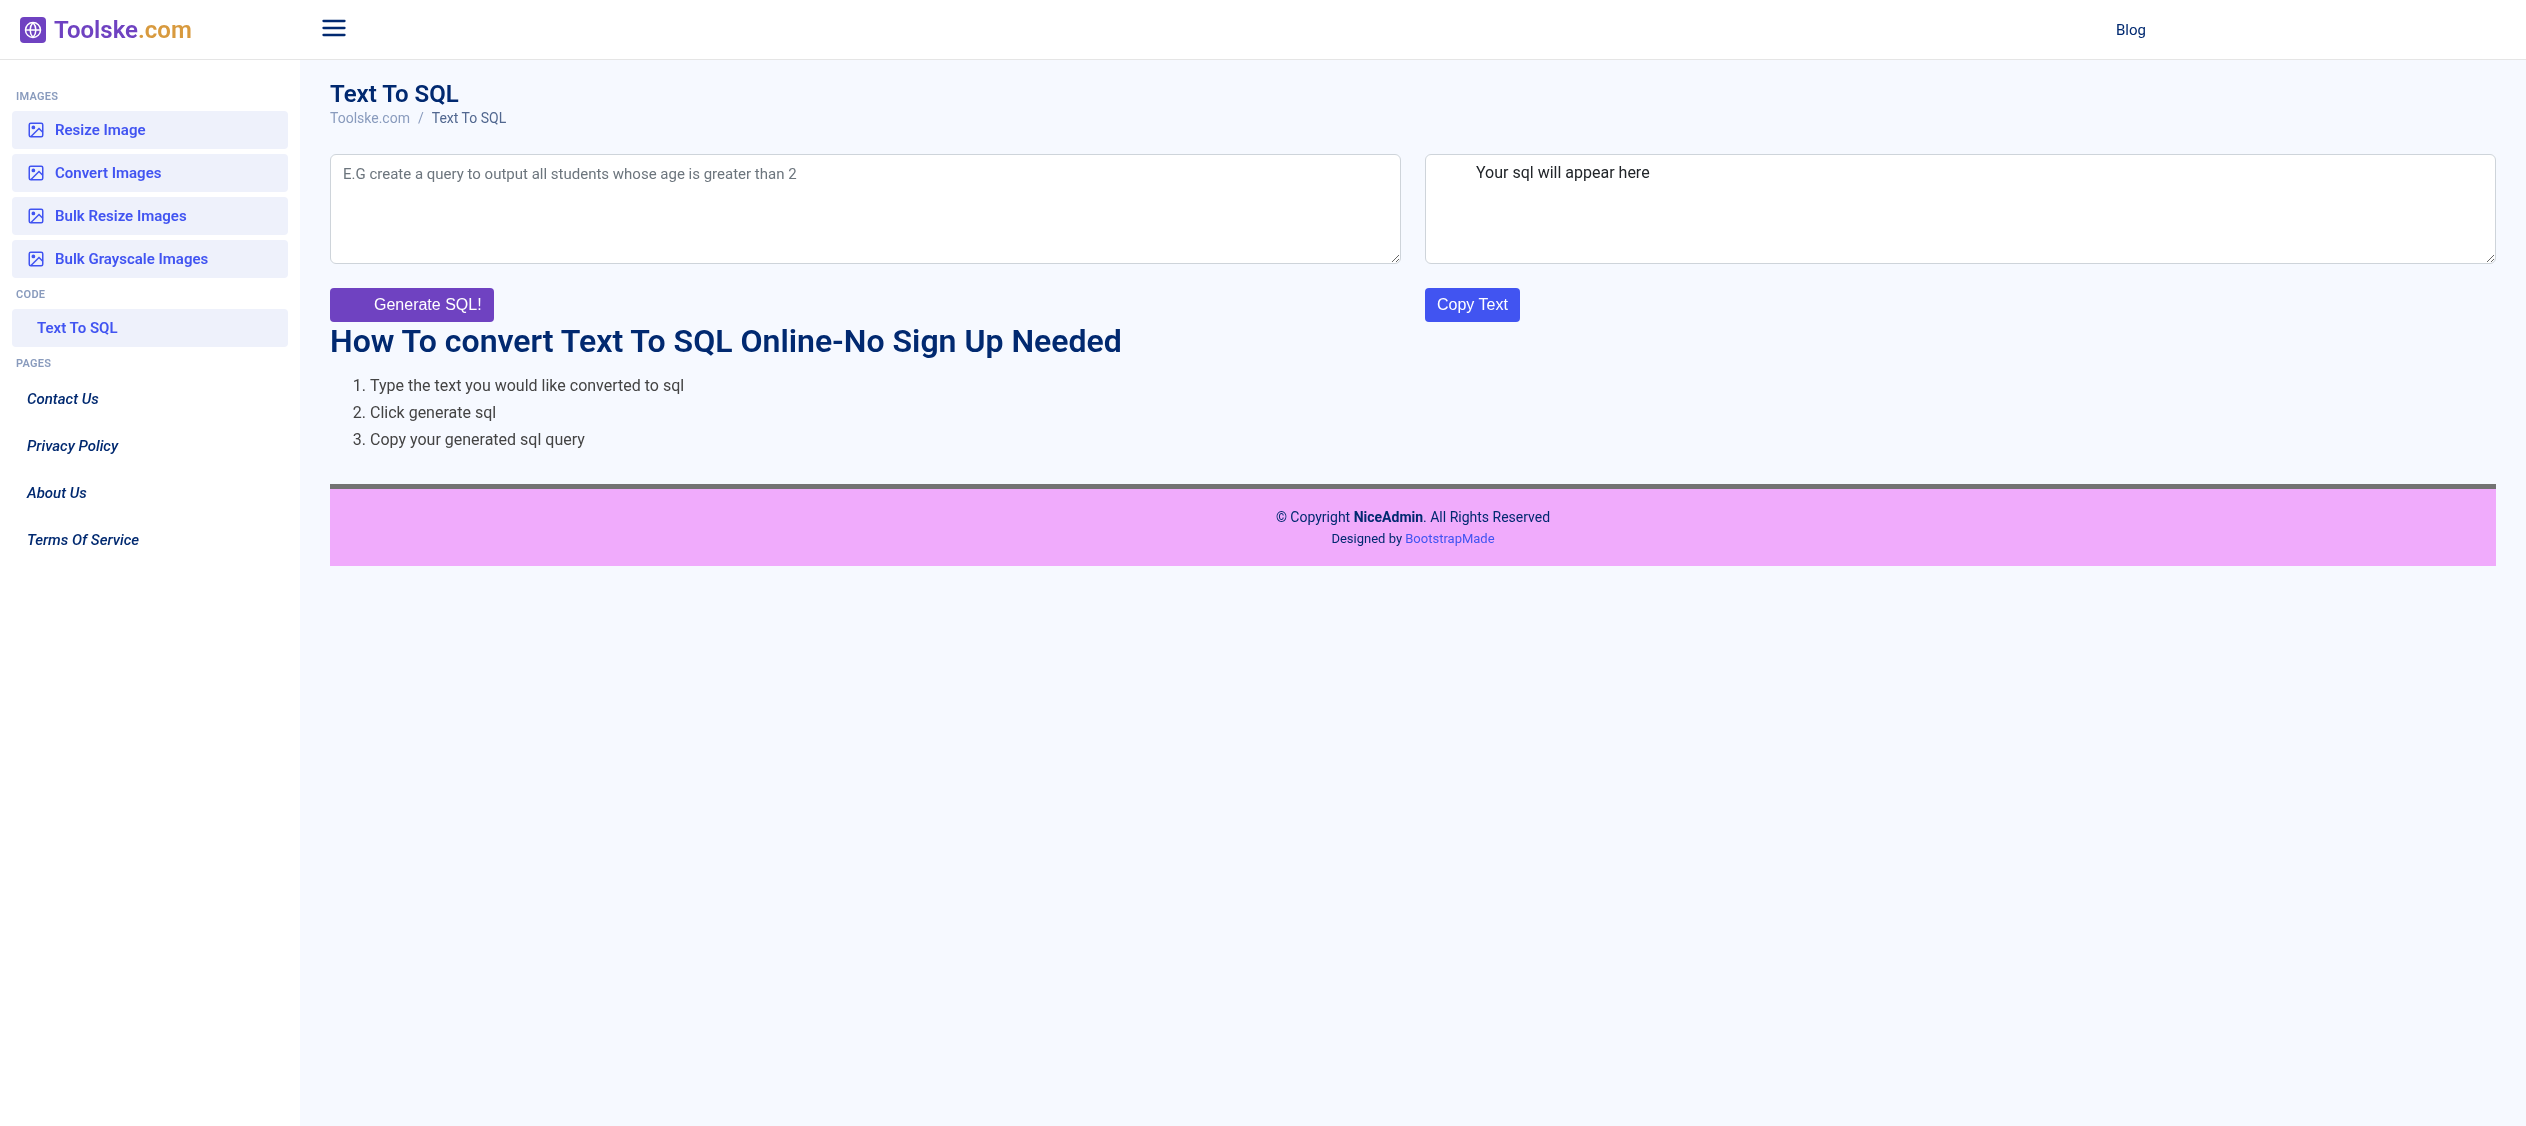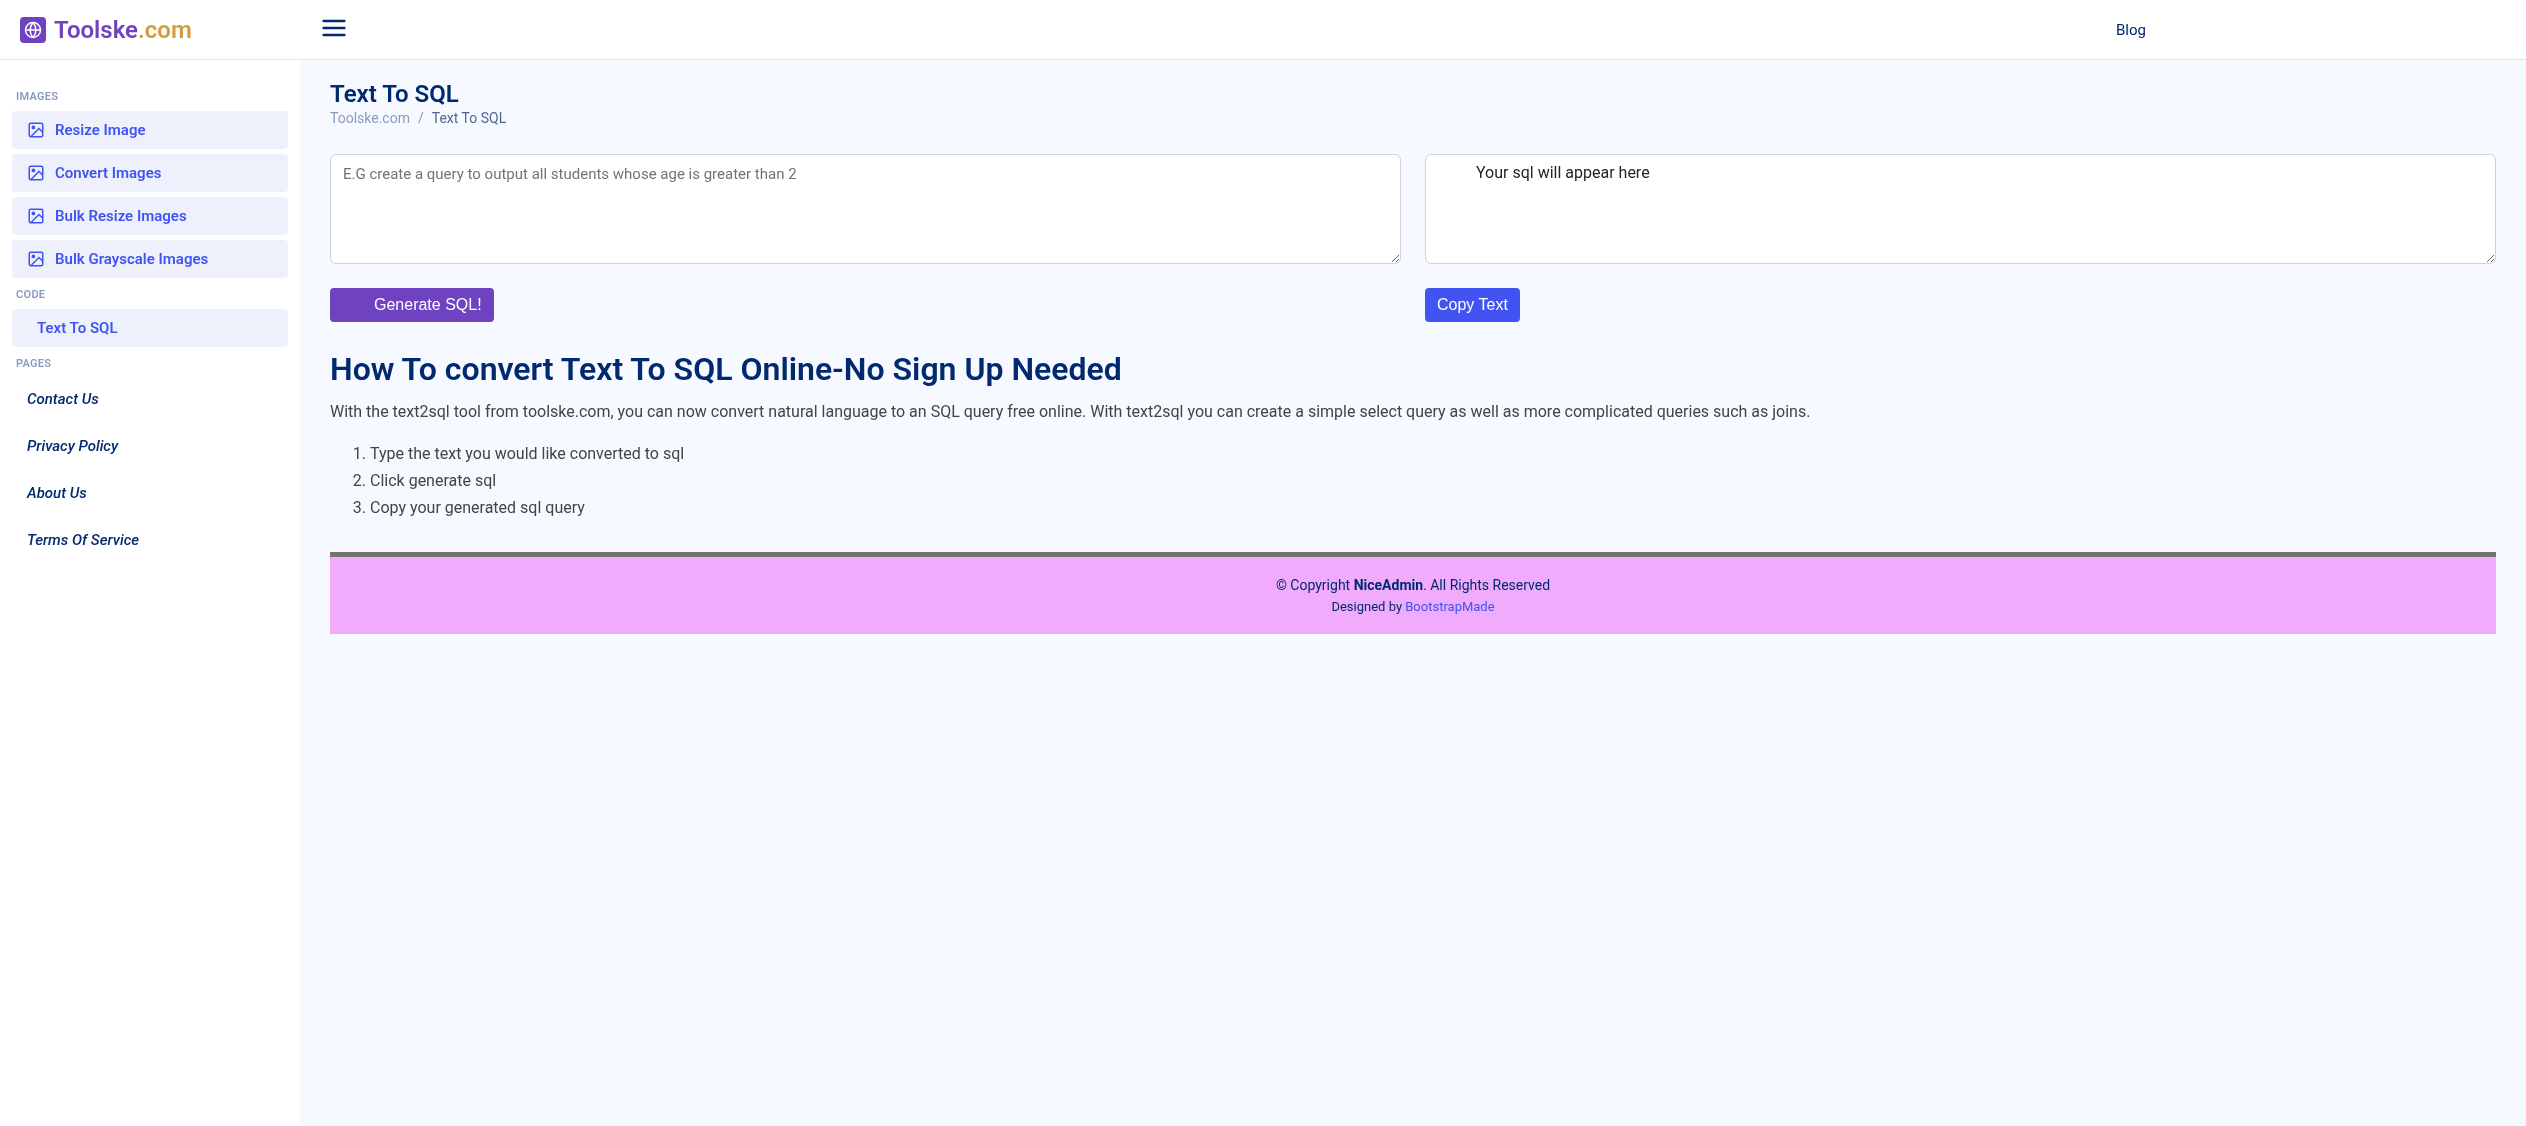--- a/index.html
+++ b/index.html
@@ -32,21 +32,21 @@
     
     .row { display: flex; gap: 24px; }
     .col { flex: 1; }
     textarea { width: 100%; height: 110px; padding: 10px 12px; border: 1px solid #ced4da; border-radius: 6px; font-family: inherit; font-size: 15px; resize: both; color: #212529; }
     textarea::placeholder { color: #6c757d; }
     .output-box { background: #fff; padding: 8px 50px; font-size: 16px; color: #212529; }
     .btn { display: inline-block; padding: 8px 12px; margin-top: 20px; border: none; border-radius: 4px; font-size: 16px; cursor: pointer; color: #fff; }
     .btn-gen { background: #6f42c1; padding-left: 44px; }
     .btn-copy { background: #4154f1; }
     
-    .content-h2 { font-size: 32px; font-weight: 600; color: #012970; margin-top: 28px; margin-bottom: 12px; }
+    .content-h2 { font-size: 32px; font-weight: 600; color: #012970; margin-bottom: 12px; }
     .content-p { font-size: 16px; color: #444; line-height: 1.5; margin-bottom: 16px; }
     ol { padding-left: 40px; font-size: 16px; color: #444; line-height: 1.7; margin-bottom: 30px; }
     
     .footer { border-top: 5px solid #737373; padding: 20px 0; text-align: center; font-size: 14px; color: #012970; background: #f0abfc; }
     .footer .credits { margin-top: 6px; font-size: 13px; }
     .footer a { color: #4154f1; text-decoration: none; }
   </style>
 </head>
 <body>
 
@@ -139,21 +139,20 @@
       <textarea placeholder="E.G create a query to output all students whose age is greater than 2" style=""></textarea>
       <button class="btn btn-gen">Generate SQL!</button>
     </div>
     <div class="col">
       <textarea class="output-box" style="">Your sql will appear here</textarea>
       <button class="btn btn-copy">Copy Text</button>
     </div>
   </div>
 
   <h2 class="content-h2">How To convert Text To SQL Online-No Sign Up Needed</h2>
-  <p class="content-p">With the text2sql tool from toolske.com, you can now convert natural language to an SQL query free online. With text2sql you can create a simple select query as well as more complicated queries such as joins.</p>
   <ol>
     <li>Type the text you would like converted to sql</li>
     <li>Click generate sql</li>
     <li>Copy your generated sql query</li>
   </ol>
 
   <footer class="footer">
     <div>
       <span>© Copyright </span><strong>NiceAdmin</strong><span>. All Rights Reserved</span>
     </div>

